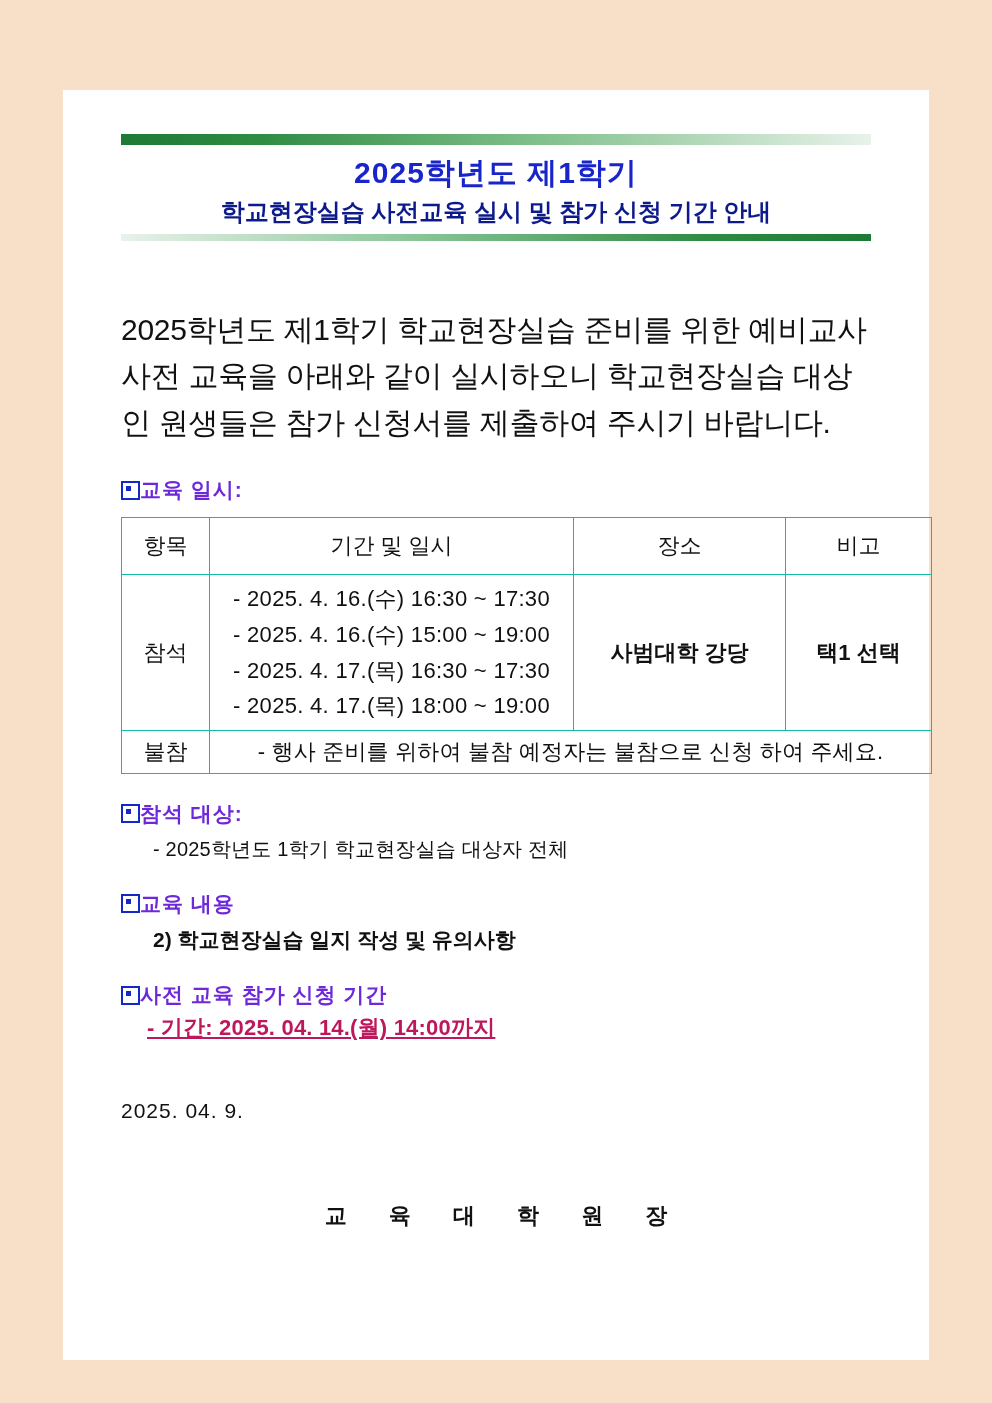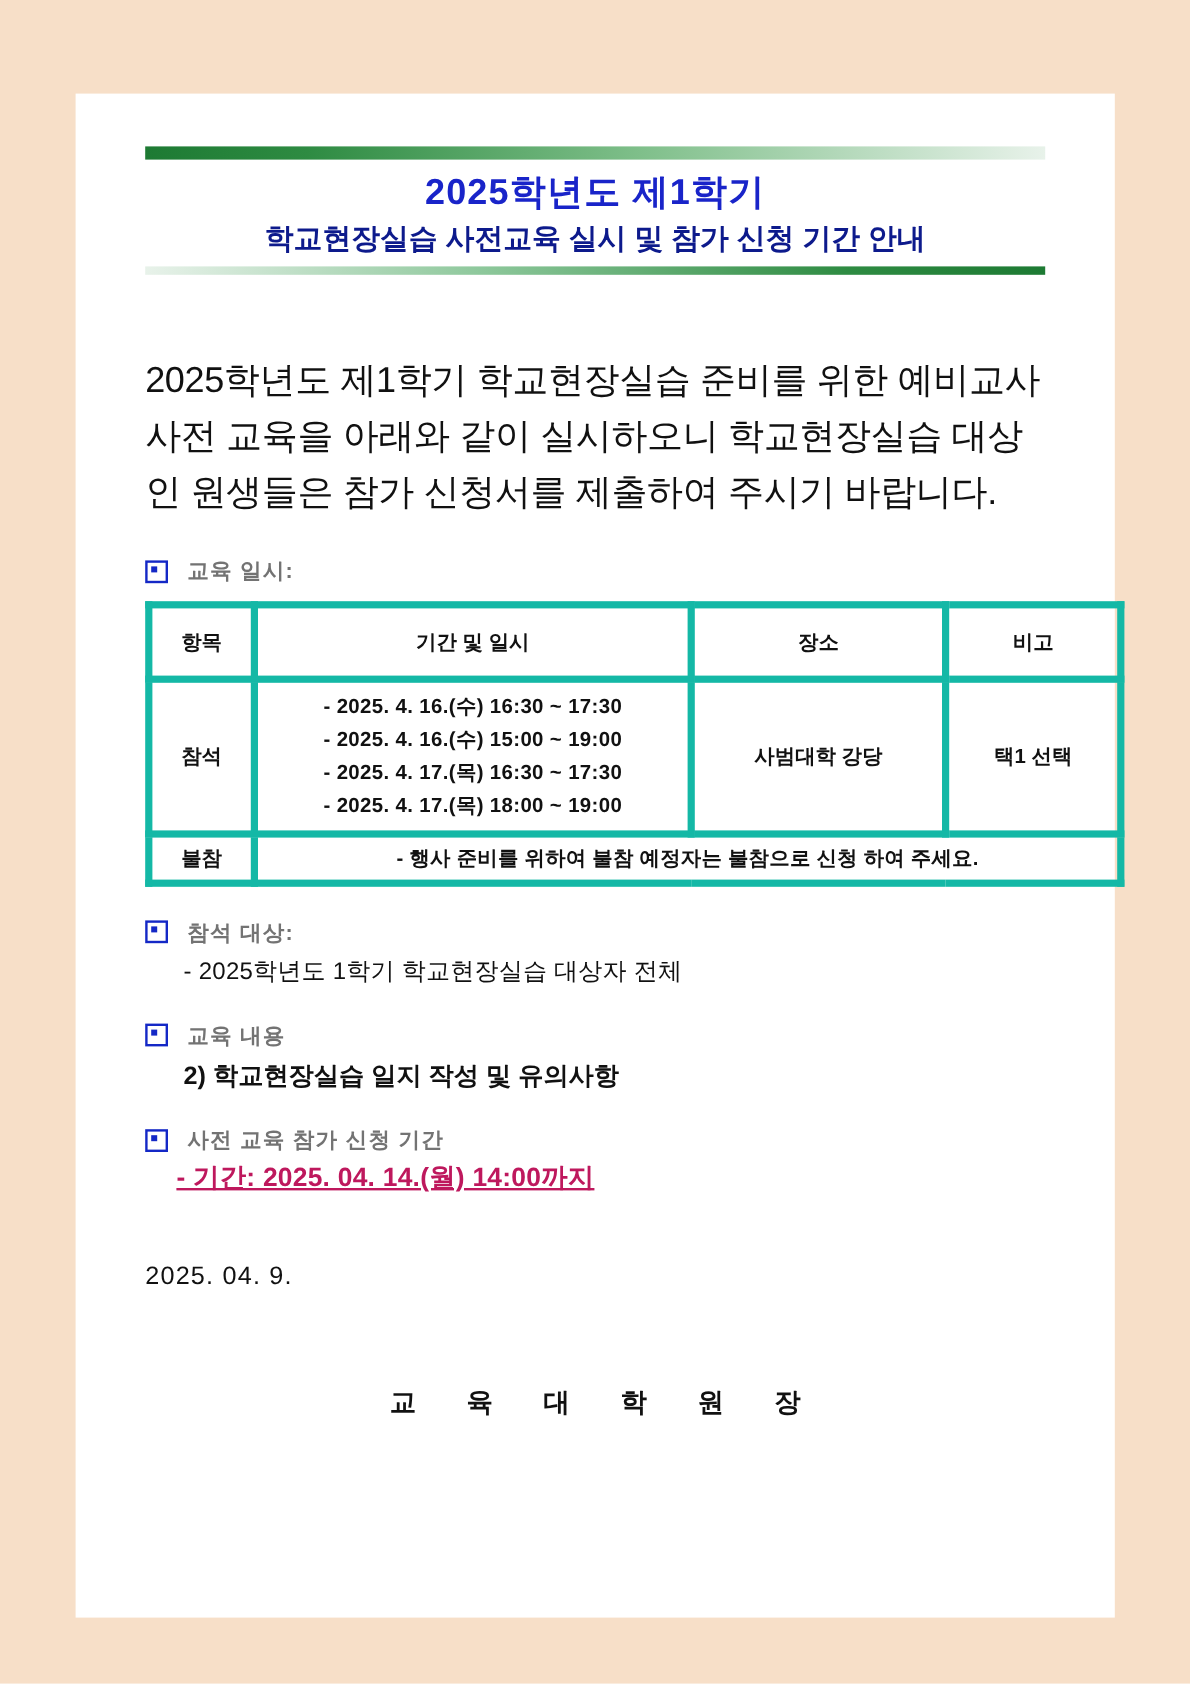--- a/index.html
+++ b/index.html
@@ -9,21 +9,21 @@
   body {
     width: 992px;
     height: 1403px;
     background: #f7dfc8;
     font-family: "Liberation Sans", sans-serif;
     overflow: hidden;
   }
   .page {
     position: absolute;
     left: 63px;
-    top: 78px;
+    top: 90px;
     width: 866px;
     height: 1270px;
     background: #ffffff;
     box-shadow: 0 0 0 0 rgba(0,0,0,0);
   }
   
   .header-wrap {
     position: relative;
     margin: 44px 58px 0 58px;
   }
@@ -68,23 +68,23 @@
     color: #111;
     font-weight: 500;
     letter-spacing: -0.3px;
   }
   .section {
     margin-top: 26px;
   }
   .sec-head {
     display: flex;
     align-items: center;
-    gap: 16px;
-    color: #737373;
-    font-size: 18px;
+    gap: 0;
+    color: #6d28d9;
+    font-size: 21px;
     font-weight: bold;
     letter-spacing: 1px;
   }
   .bullet-sq {
     display: inline-block;
     width: 15px;
     height: 15px;
     border: 2px solid #1428c6;
     position: relative;
     flex: none;
@@ -97,26 +97,25 @@
     background: #1428c6;
   }
   
   table.info {
     border-collapse: collapse;
     width: 810px;
     margin-top: 13px;
     table-layout: fixed;
   }
   table.info td {
-    border: 6px solid #14b8a6;
-    font-size: 17px;
+    border: 1px solid #14b8a6;
+    font-size: 22px;
     text-align: center;
     vertical-align: middle;
     padding: 6px 4px;
-    font-weight: bold;
   }
   .col-item { width: 88px; }
   .col-period { width: 364px; }
   .col-place { width: 212px; }
   .col-note { width: 146px; }
   td.head {
     height: 44px;
     font-size: 19px;
   }
   td.period-cell {

